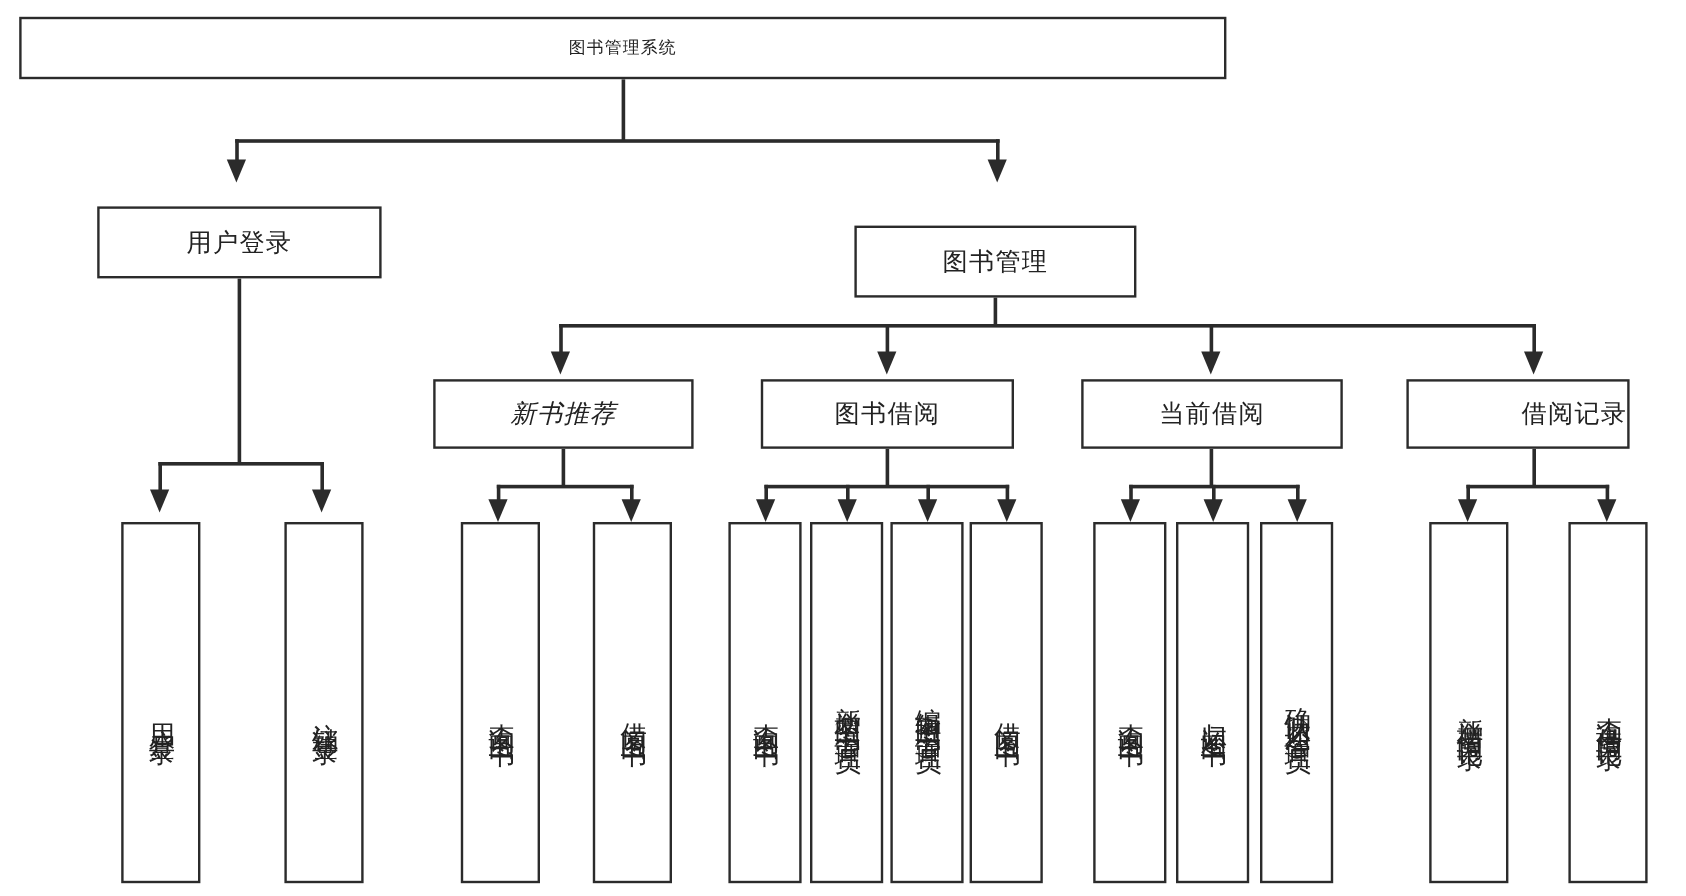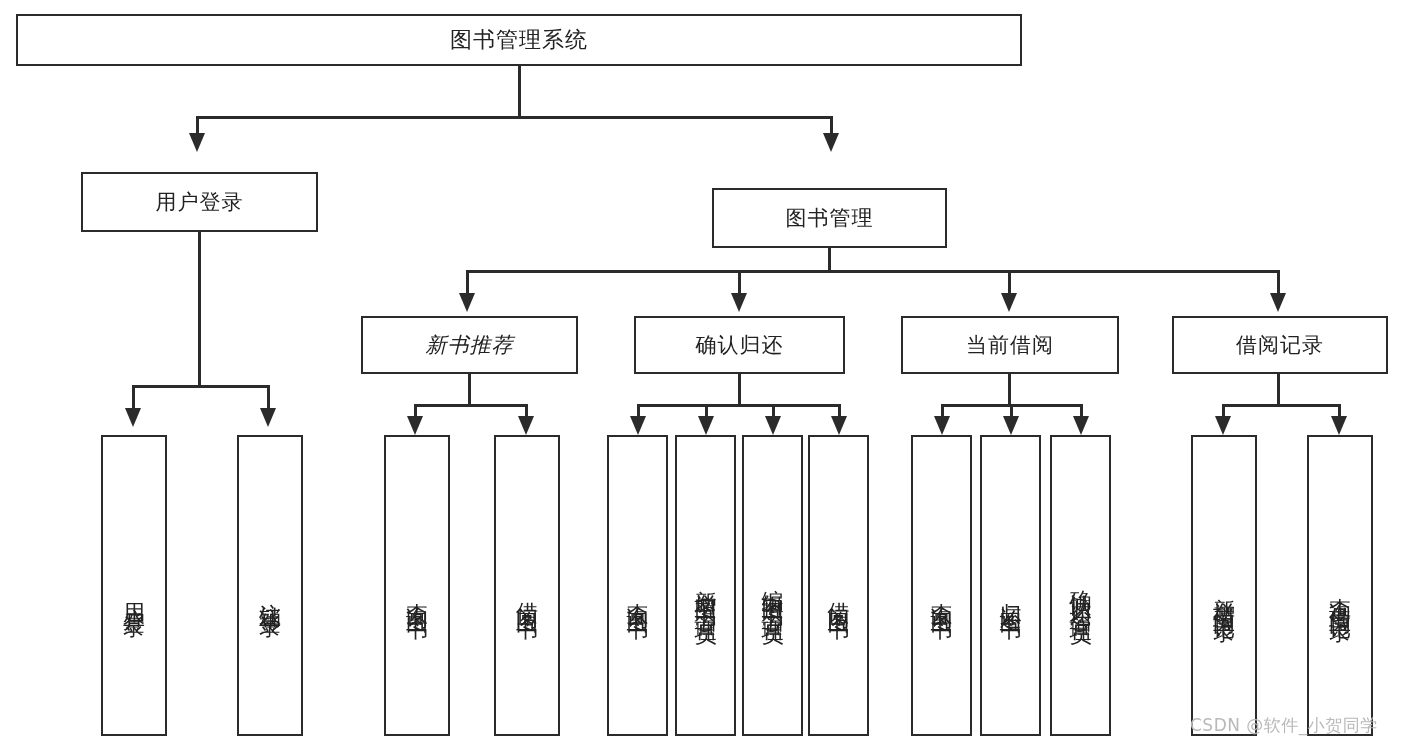--- a/index.html
+++ b/index.html
@@ -34,21 +34,21 @@
   .node .lbl {
     display: block;
     text-align: center;
   }
   
   .node.h .lbl {
     font-size: 21px;
     letter-spacing: 1px;
     white-space: nowrap;
   }
-  .node.root .lbl { font-size: 22px; }
+  .node.root .lbl { font-size: 14px; }
 
   
   .node.v {
     align-items: center;
     justify-content: center;
     padding-top: 18px;
   }
   .node.v .lbl {
     writing-mode: vertical-rl;
     text-orientation: upright;
@@ -128,26 +128,26 @@
   <div class="vline" style="left:1277px; top:270px; width:3px; height:26px;"></div>
   <div class="arrow" style="left:459px; top:293px;"></div>
   <div class="arrow" style="left:731px; top:293px;"></div>
   <div class="arrow" style="left:1001px; top:293px;"></div>
   <div class="arrow" style="left:1270px; top:293px;"></div>
 
   <div class="node h" style="left:361px; top:316px; width:217px; height:58px;font-style:italic;">
     <span class="lbl">新书推荐</span>
   </div>
   <div class="node h" style="left:634px; top:316px; width:211px; height:58px;">
-    <span class="lbl">确认归还</span>
+    <span class="lbl">图书借阅</span>
   </div>
   <div class="node h" style="left:901px; top:316px; width:218px; height:58px;align-items:center;">
     <span class="lbl">当前借阅</span>
   </div>
-  <div class="node h" style="left:1172px; top:316px; width:216px; height:58px;">
+  <div class="node h" style="left:1172px; top:316px; width:186px; height:58px;justify-content:flex-end;">
     <span class="lbl">借阅记录</span>
   </div>
 
   <div class="vline" style="left:468px; top:374px; width:3px; height:32px;"></div>
   <div class="hline" style="left:414px; top:404px; width:114px; height:3px;"></div>
   <div class="vline" style="left:414px; top:404px; width:3px; height:16px;"></div>
   <div class="vline" style="left:525px; top:404px; width:3px; height:16px;"></div>
   <div class="arrow" style="left:407px; top:416px;"></div>
   <div class="arrow" style="left:518px; top:416px;"></div>
 
@@ -215,15 +215,14 @@
     <span class="lbl">确认归还（管理员）</span>
   </div>
 
   <div class="node v" style="left:1191px; top:435px; width:66px; height:301px;">
     <span class="lbl">新增借阅记录</span>
   </div>
   <div class="node v" style="left:1307px; top:435px; width:66px; height:301px;">
     <span class="lbl">查询借阅记录</span>
   </div>
 
-  <div id="watermark" style="left:1190px; top:714px;">CSDN @软件_小贺同学</div>
 
 </div>
 
 </body></html>

